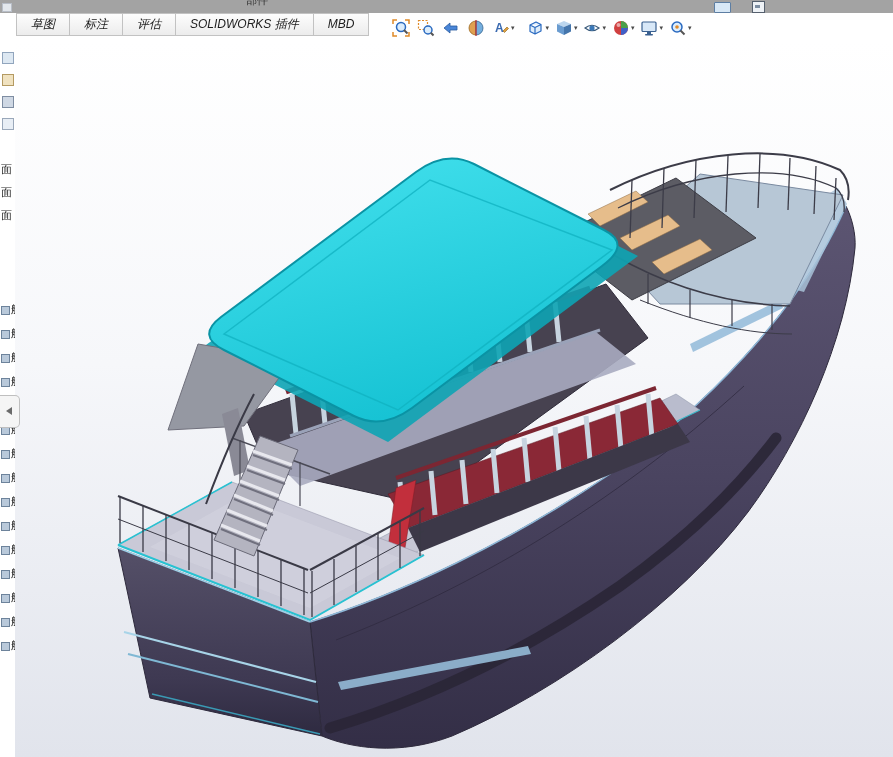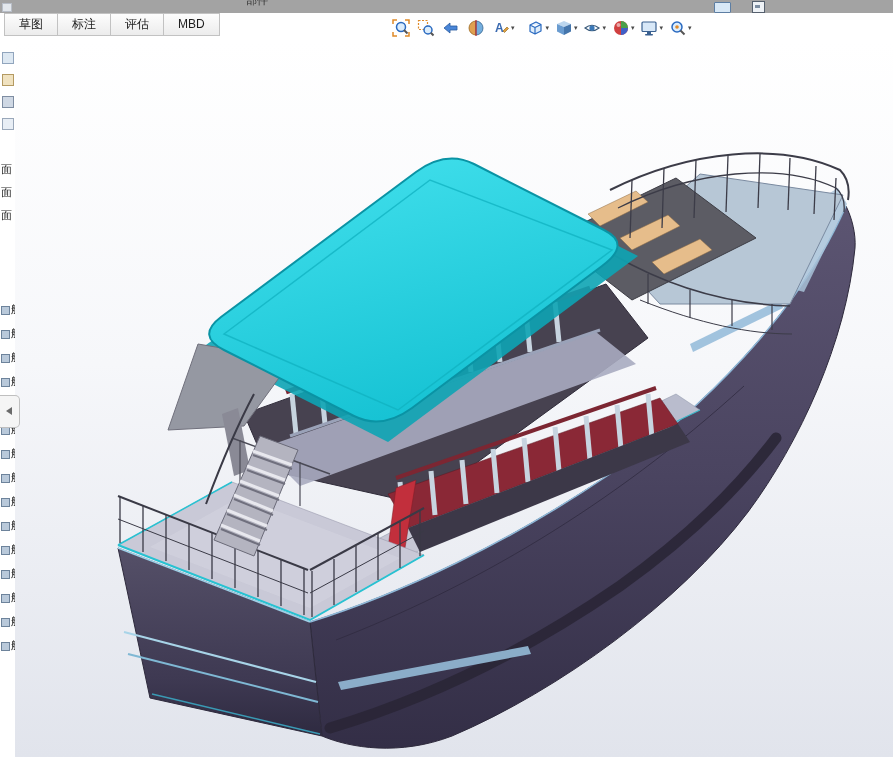--- a/index.html
+++ b/index.html
@@ -8,21 +8,21 @@
     font-family:"Liberation Sans",sans-serif;background:#fff;
   }
   
   .ribbon-sliver{position:absolute;top:0;left:0;width:893px;height:13px;background:#a3a3a3;overflow:hidden;}
   .sliver-partial-label{position:absolute;top:-7px;left:246px;font-size:11px;color:#333;}
   .sliver-box{position:absolute;top:3px;left:2px;width:8px;height:7px;background:#e3e7ec;border:1px solid #b8bec8;}
   .sliver-monitor{position:absolute;top:2px;left:714px;width:15px;height:9px;background:#d8e8f6;border:1px solid #5d7ea3;border-radius:1px;}
   .sliver-glyph{position:absolute;top:1px;left:752px;width:11px;height:10px;border:1px solid #55606e;background:#eef2f6;}
   .sliver-glyph:after{content:"";position:absolute;left:2px;top:3px;width:5px;height:3px;background:#7d8ea2;}
   
-  .tab-row{position:absolute;top:13px;left:4px;display:flex;height:21px;}
+  .tab-row{position:absolute;top:13px;left:16px;display:flex;height:21px;font-style:italic;}
   .rtab{
     height:21px;line-height:21px;padding:0 14px;font-size:12px;color:#1c1c1c;
     background:linear-gradient(#fdfdfd,#ececec);border:1px solid #c2c2c2;margin-right:-1px;
     white-space:nowrap;cursor:default;
   }
   
   .hud{position:absolute;top:15px;left:388px;display:flex;align-items:center;z-index:20;}
   .hud-btn{width:25px;height:25px;display:flex;align-items:center;justify-content:center;border-radius:3px;}
   .chev{font-size:7px;color:#4a4a4a;margin:0 2px 0 -2px;align-self:center;line-height:25px;}
   .hud-sep{width:6px;}
@@ -58,20 +58,21 @@
   <div class="sliver-box"></div>
   <span class="sliver-partial-label">部件</span>
   <div class="sliver-monitor"></div>
   <div class="sliver-glyph"></div>
 </div>
 
 <div class="tab-row">
   <div class="rtab">草图</div>
   <div class="rtab">标注</div>
   <div class="rtab">评估</div>
+  <div class="rtab">SOLIDWORKS 插件</div>
   <div class="rtab">MBD</div>
 </div>
 
 <div class="hud">
   <div class="hud-btn">
     <svg width="18" height="18">
         <path d="M1,5 V1 H5 M13,1 H17 V5 M17,13 V17 H13 M5,17 H1 V13" stroke="#e08a28" fill="none" stroke-width="1.5"></path>
         <circle cx="9" cy="8" r="4.5" fill="#dcedfc" stroke="#2a6ac0" stroke-width="1.5"></circle>
         <line x1="12" y1="11" x2="15.5" y2="14.5" stroke="#555" stroke-width="2"></line>
       </svg>

